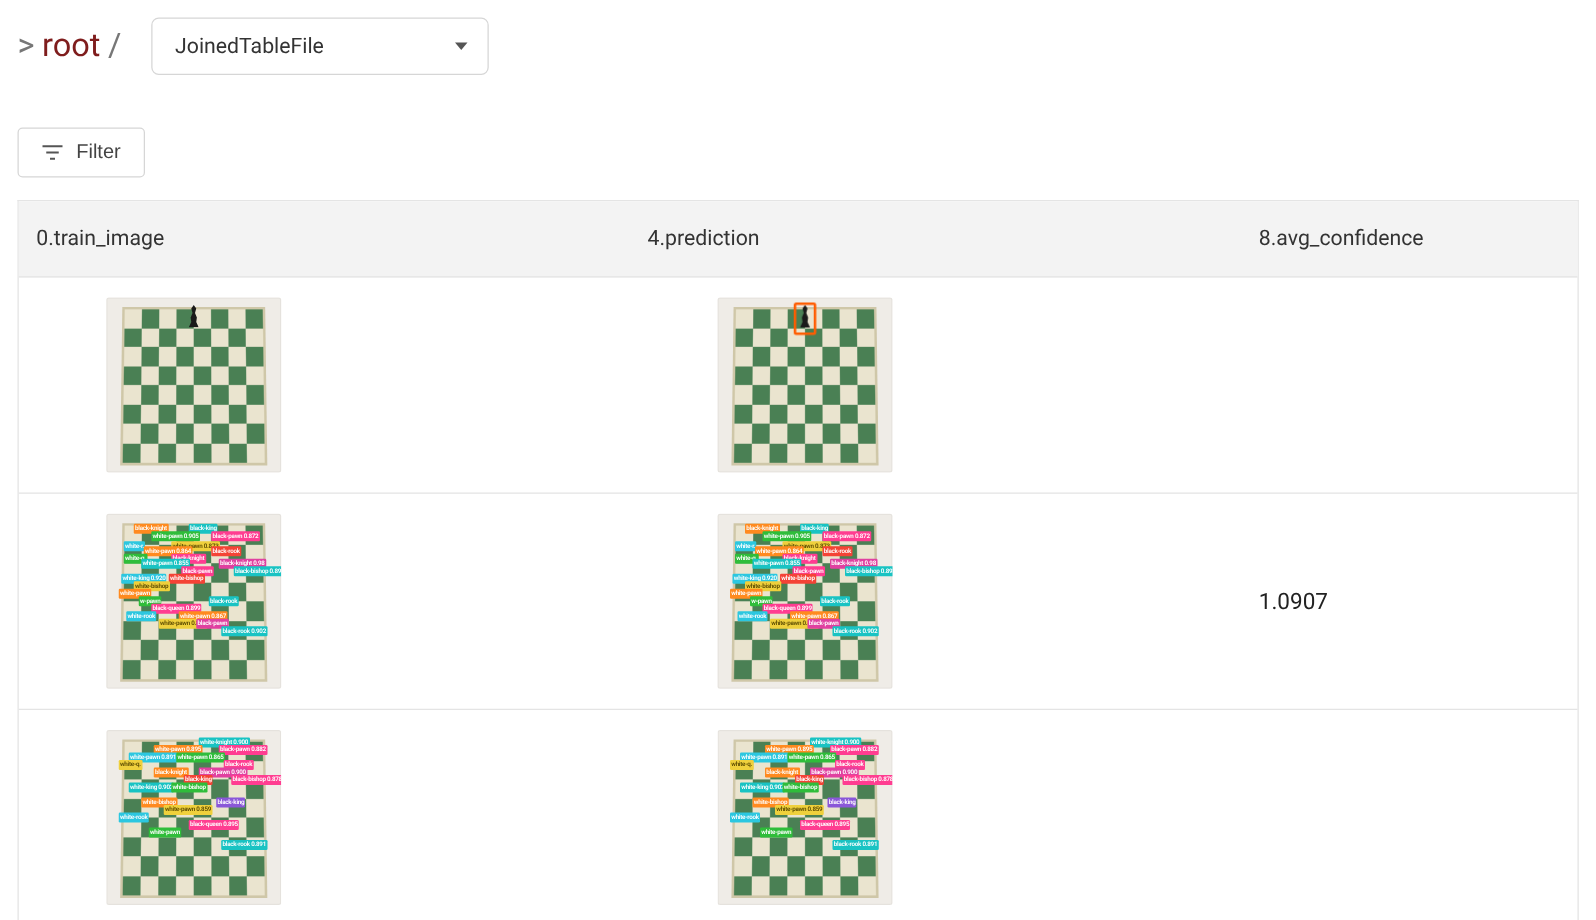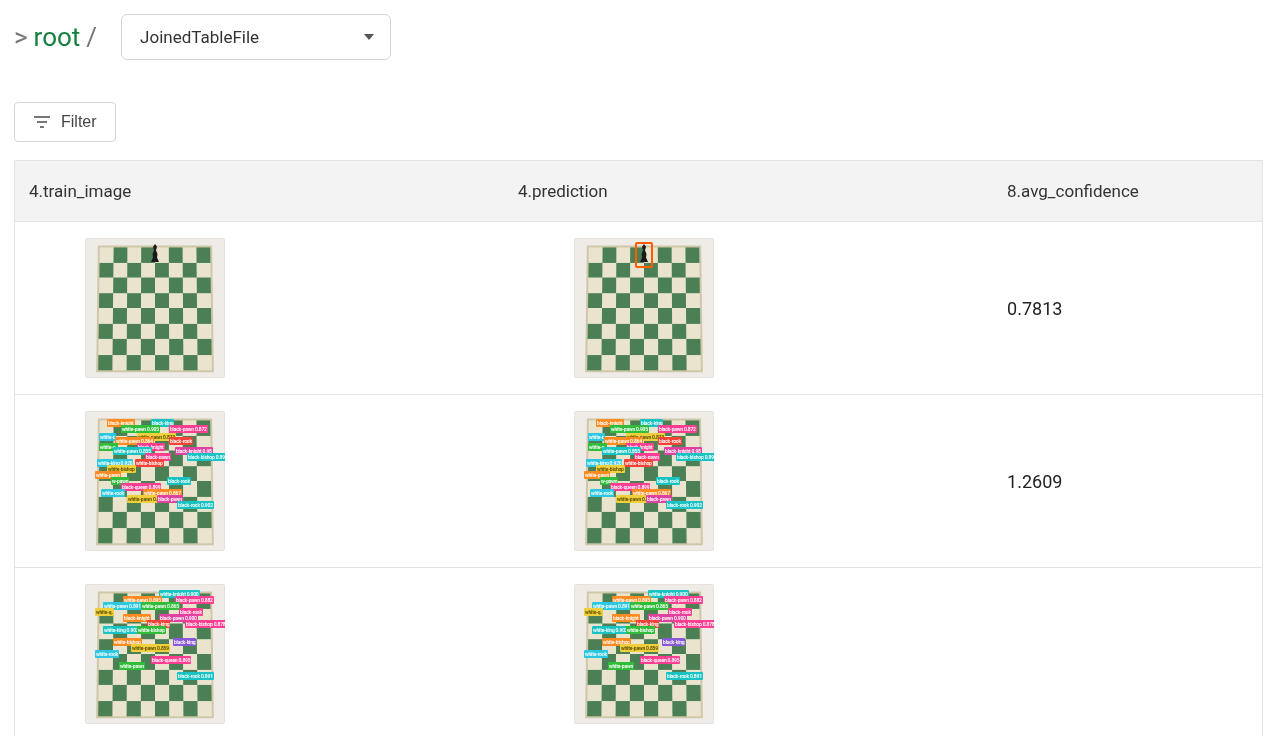--- a/index.html
+++ b/index.html
@@ -18,21 +18,21 @@
   .breadcrumb {
     font-size: 26px;
     color: #555;
     font-weight: 400;
     display: flex;
     align-items: center;
     gap: 6px;
     flex-wrap: wrap;
   }
   .breadcrumb .sep { color: #777; }
-  .breadcrumb .crumb { color: #15803d; }
+  .breadcrumb .crumb { color: #7f1d1d; }
   .breadcrumb .crumb-link { cursor: pointer; }
   .type-select {
     position: relative;
     border: 1px solid #d6d6d6;
     border-radius: 6px;
     padding: 12px 42px 12px 18px;
     min-width: 270px;
     font-size: 17px;
     color: #333;
     background: #fff;
@@ -189,21 +189,21 @@
       <line x1="1" y1="2" x2="17" y2="2"></line>
       <line x1="4" y1="7" x2="14" y2="7"></line>
       <line x1="7" y1="12" x2="11" y2="12"></line>
     </svg>
     <span>Filter</span>
   </button>
 </div>
 
 <div class="table-wrap">
   <div class="thead-row">
-    <div class="th">4.train_image</div>
+    <div class="th">0.train_image</div>
     <div class="th">4.prediction</div>
     <div class="th">8.avg_confidence</div>
   </div>
   <div id="tbody">
       <div class="tbody-row">
         <div class="td td-img">
           <div class="thumb">
             <div class="board">
               <div class="sq"></div>
               <div class="sq dark"></div>
@@ -342,21 +342,20 @@
               <div class="sq"></div>
               <div class="sq dark"></div>
               <div class="sq"></div>
             </div>
             <div class="piece-marker">
               <div class="pawn"></div>
               <div class="ring"></div>
             </div>
           </div>
         </div>
-        <div class="td td-conf">0.7813</div>
       </div>
       <div class="tbody-row">
         <div class="td td-img">
           <div class="thumb">
             <div class="board">
               <div class="sq"></div>
               <div class="sq dark"></div>
               <div class="sq"></div>
               <div class="sq dark"></div>
               <div class="sq"></div>
@@ -541,21 +540,21 @@
               <span class="det-box c-teal" style="top: 66px; left: 82px;">black-rook</span>
               <span class="det-box c-pink" style="top: 72px; left: 36px;">black-queen 0.899</span>
               <span class="det-box c-cyan" style="top: 78px; left: 16px;">white-rook</span>
               <span class="det-box c-orange" style="top: 78px; left: 58px;">white-pawn 0.867</span>
               <span class="det-box c-yellow" style="top: 84px; left: 42px;">white-pawn 0.841</span>
               <span class="det-box c-magenta" style="top: 84px; left: 72px;">black-pawn</span>
               <span class="det-box c-teal" style="top: 90px; left: 92px;">black-rook 0.902</span>
             </div>
           </div>
         </div>
-        <div class="td td-conf">1.2609</div>
+        <div class="td td-conf">1.0907</div>
       </div>
       <div class="tbody-row">
         <div class="td td-img">
           <div class="thumb">
             <div class="board">
               <div class="sq"></div>
               <div class="sq dark"></div>
               <div class="sq"></div>
               <div class="sq dark"></div>
               <div class="sq"></div>

